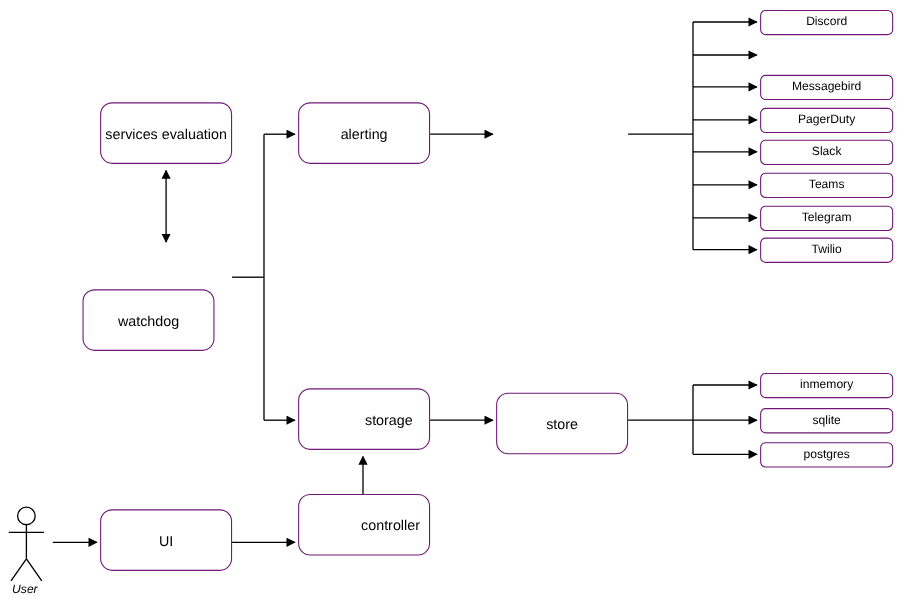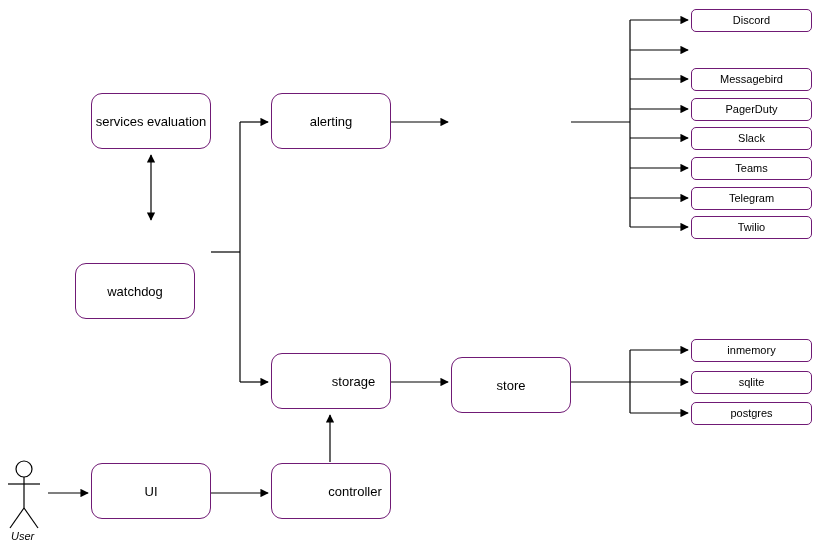--- a/index.html
+++ b/index.html
@@ -176,19 +176,19 @@
     <span>sqlite</span>
   </div>
   <div class="node leaf" style="left:691px; top:402px;">
     <span>postgres</span>
   </div>
 
   <div class="node big" style="left:91px; top:463px;">
     <span>UI</span>
   </div>
 
-  <div class="node big" style="left:271px; top:463px;padding-left:48px;">
+  <div class="node big" style="left:271px; top:449px;padding-left:48px;">
     <span>controller</span>
   </div>
 
   <div class="actor-label" style="left:11px; top:530px;">User</div>
 
 </div>
 
 </body></html>

